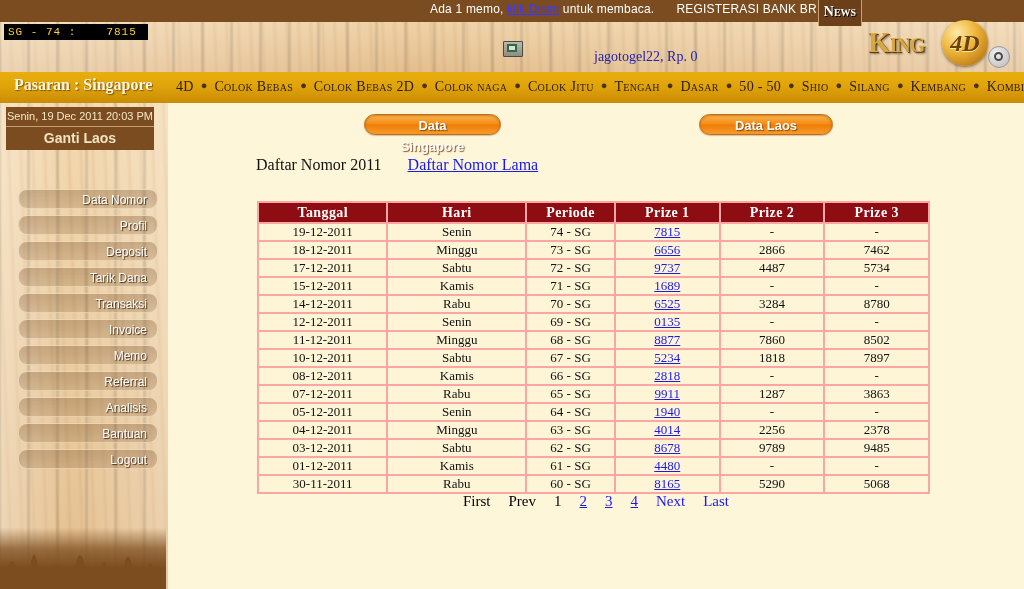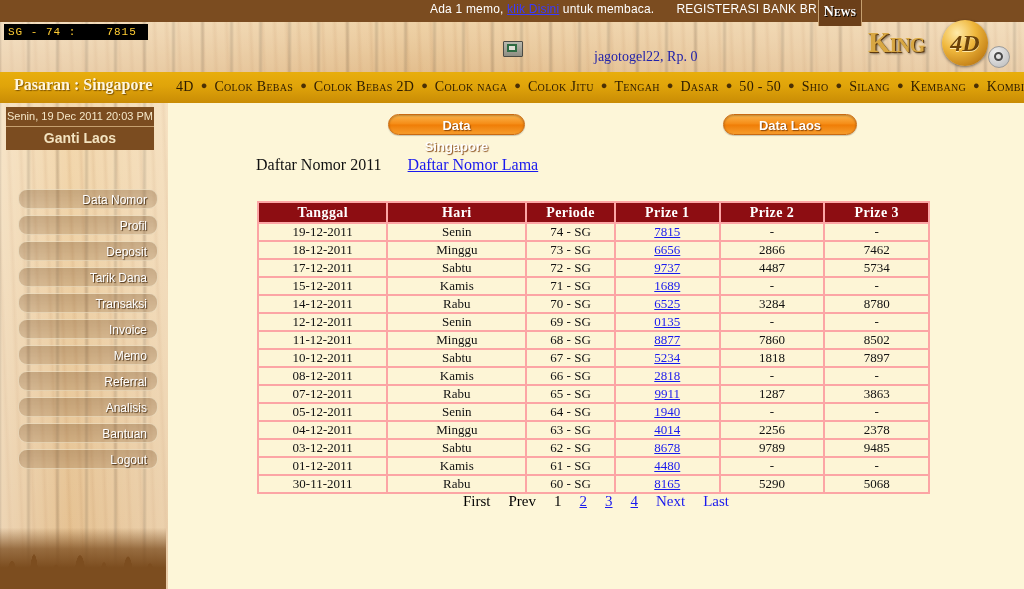--- a/index.html
+++ b/index.html
@@ -172,21 +172,20 @@
   }
   .pill{
     position:absolute;height:21px;line-height:21px;
     border-radius:11px;border:1px solid #c96a11;
     background:linear-gradient(180deg,#fbb54b 0%,#f58b15 48%,#ef7d06 52%,#f79c2c 100%);
     color:#ffffff;font-family:"Liberation Sans",sans-serif;font-weight:bold;font-size:13px;
     text-align:center;padding:0 22px;box-sizing:border-box;
     text-shadow:1px 1px 1px rgba(120,55,0,.85);
     box-shadow:0 1px 2px rgba(0,0,0,.25) inset, 0 1px 1px rgba(0,0,0,.2);
     cursor:pointer;
-    margin-left:24px;
   }
   #pillSG{left:196px;top:11px;width:137px;}
   #pillLaos{left:531px;top:11px;width:134px;}
 
   #daftarRow{
     position:absolute;left:88px;top:53px;
     font-family:"Liberation Serif",serif;font-size:16px;color:#111;white-space:nowrap;
   }
   #daftarRow a{color:#1a1aee;margin-left:26px;text-decoration:underline;}
   #tableTitle{

